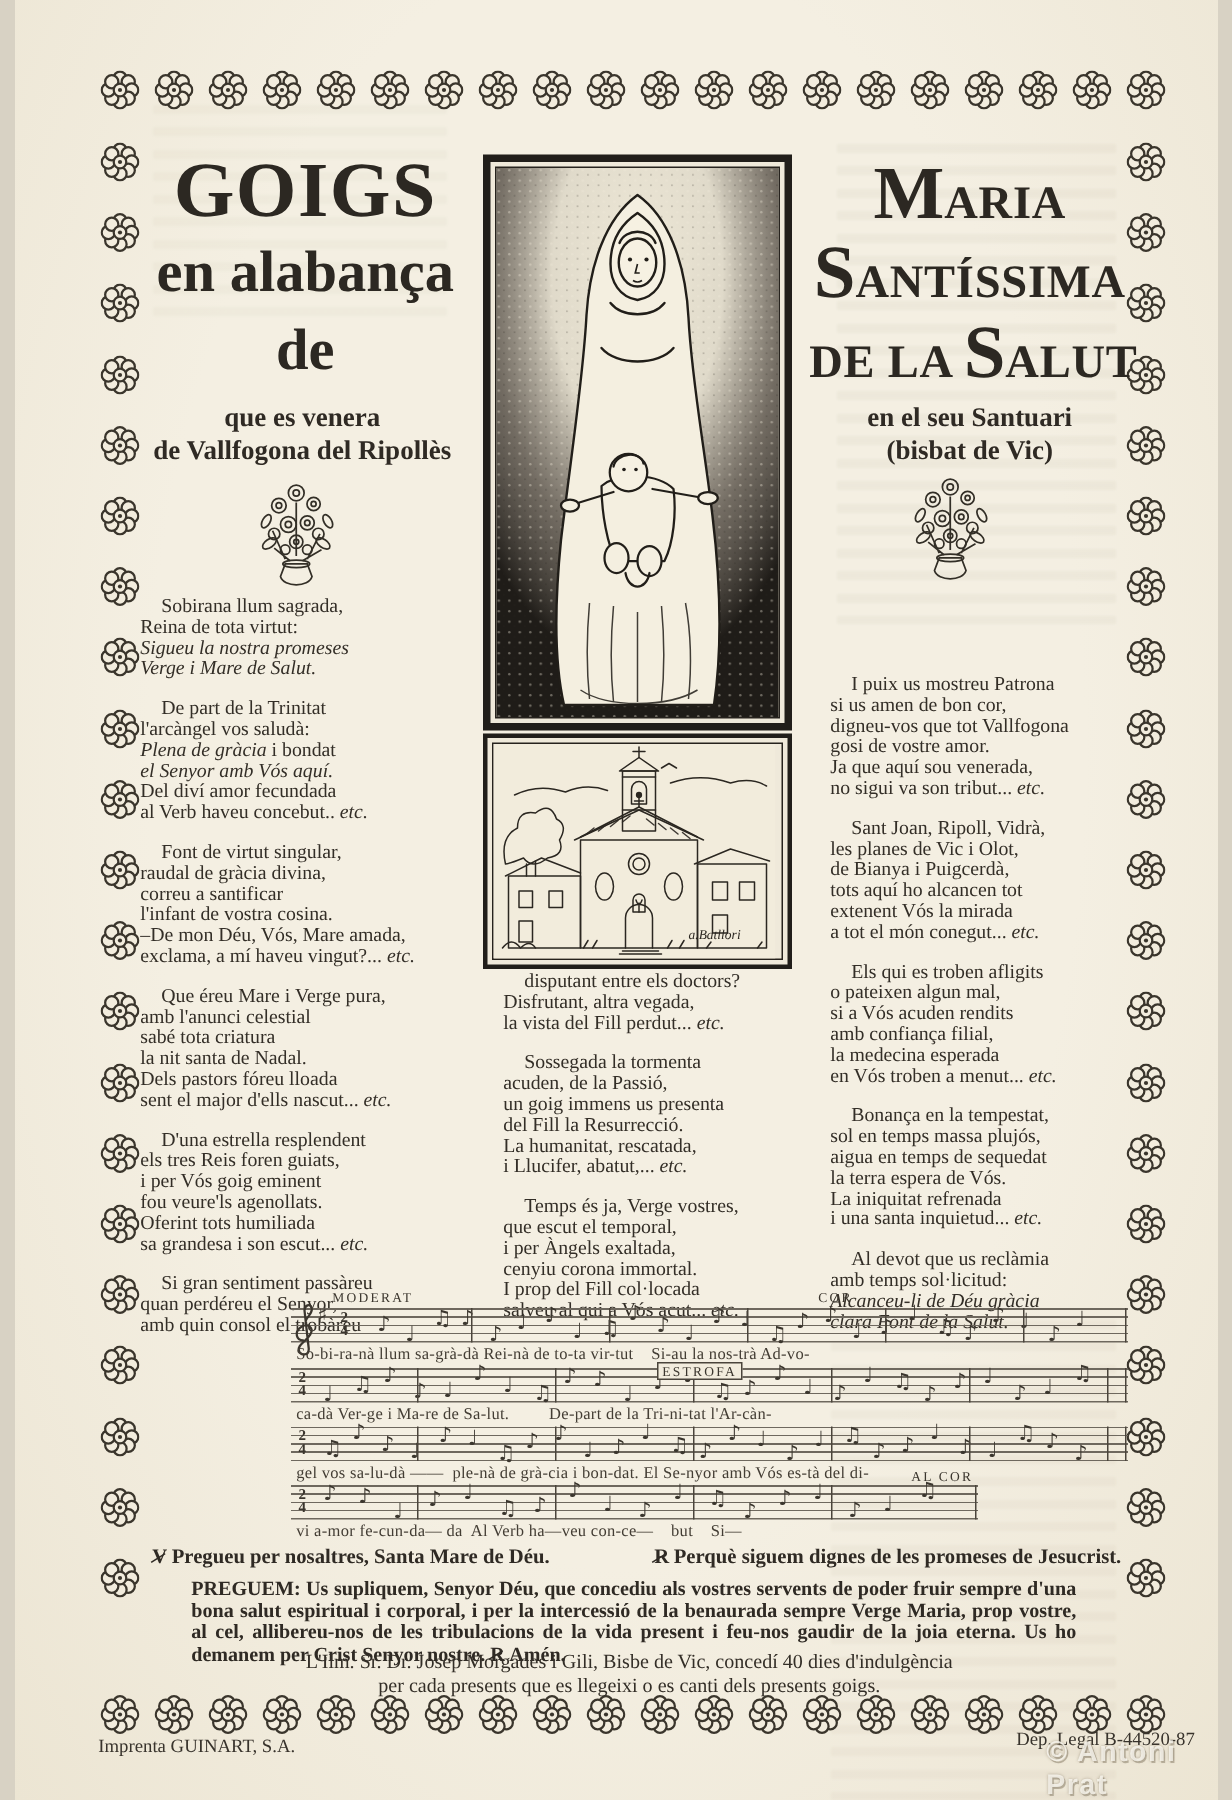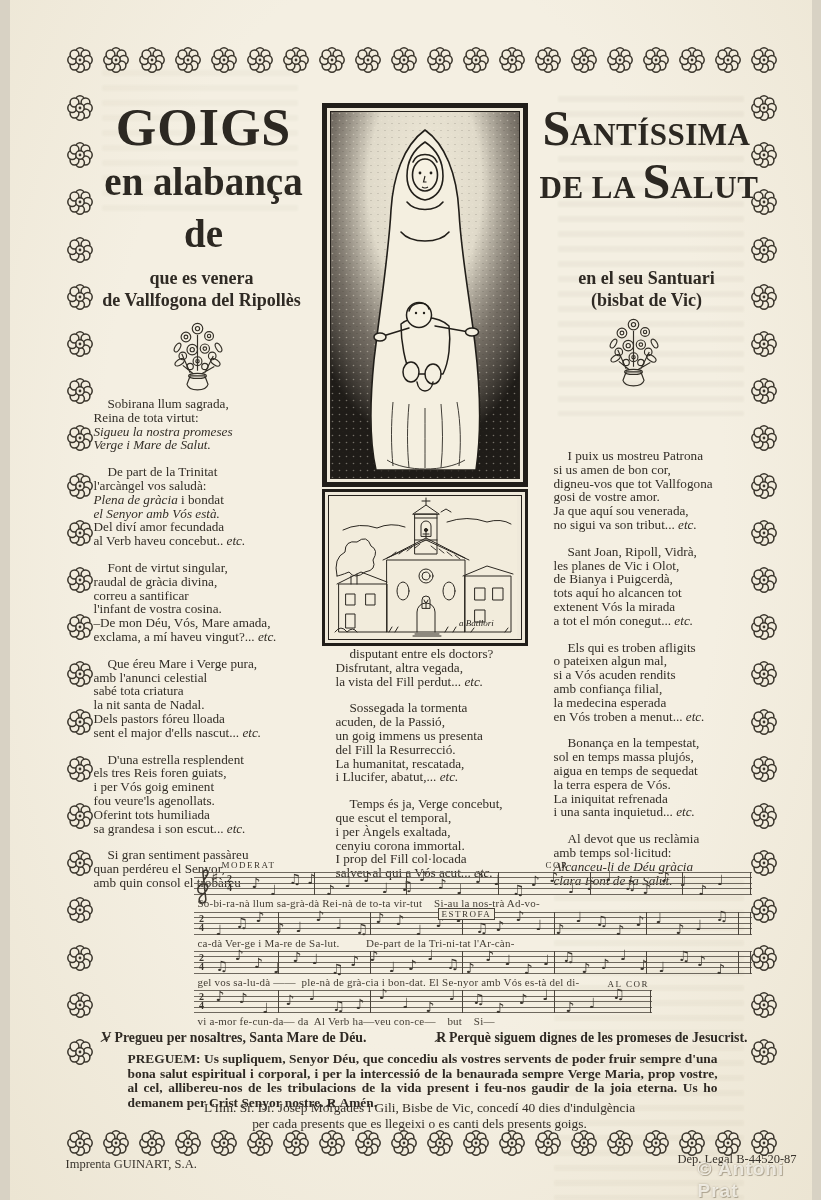--- a/index.html
+++ b/index.html
@@ -544,20 +544,21 @@
     <div>que es venera</div>
     <div>de Vallfogona del Ripollès</div>
   </div>
   <div class="abs" style="left:159px;top:316px">
     <svg width="57" height="82">
         <use href="#bouquet"></use>
       </svg>
   </div>
 
   <div class="abs rtitle" id="right-title">
+      <div class="tline"><span class="cap">M</span><span class="caps-small">ARIA</span></div>
       <div class="tline"><span class="cap">S</span><span class="caps-small">ANTÍSSIMA</span></div>
       <div class="tline"><span class="caps-small">DE LA </span><span class="cap">S</span><span class="caps-small">ALUT</span></div>
     </div>
   <div class="abs subtitle rsub">
     <div>en el seu Santuari</div>
     <div>(bisbat de Vic)</div>
   </div>
   <div class="abs" style="left:595px;top:312px">
     <svg width="57" height="82">
         <use href="#bouquet"></use>
@@ -680,21 +681,21 @@
       <div class="verse">
         <div class="vline first"><span>Sobirana llum sagrada,</span></div>
         <div class="vline"><span>Reina de tota virtut:</span></div>
         <div class="vline"><span class="it">Sigueu la nostra promeses</span></div>
         <div class="vline"><span class="it">Verge i Mare de Salut.</span></div>
       </div>
       <div class="verse">
         <div class="vline first"><span>De part de la Trinitat</span></div>
         <div class="vline"><span>l'arcàngel vos saludà:</span></div>
         <div class="vline"><span class="it">Plena de gràcia</span><span> i bondat</span></div>
-        <div class="vline"><span class="it">el Senyor amb Vós està.</span></div>
+        <div class="vline"><span class="it">el Senyor amb Vós aquí.</span></div>
         <div class="vline"><span>Del diví amor fecundada</span></div>
         <div class="vline"><span>al Verb haveu concebut.. </span><span class="it">etc.</span></div>
       </div>
       <div class="verse">
         <div class="vline first"><span>Font de virtut singular,</span></div>
         <div class="vline"><span>raudal de gràcia divina,</span></div>
         <div class="vline"><span>correu a santificar</span></div>
         <div class="vline"><span>l'infant de vostra cosina.</span></div>
         <div class="vline"><span>–De mon Déu, Vós, Mare amada,</span></div>
         <div class="vline"><span>exclama, a mí haveu vingut?... </span><span class="it">etc.</span></div>
@@ -729,21 +730,21 @@
       </div>
       <div class="verse">
         <div class="vline first"><span>Sossegada la tormenta</span></div>
         <div class="vline"><span>acuden, de la Passió,</span></div>
         <div class="vline"><span>un goig immens us presenta</span></div>
         <div class="vline"><span>del Fill la Resurrecció.</span></div>
         <div class="vline"><span>La humanitat, rescatada,</span></div>
         <div class="vline"><span>i Llucifer, abatut,... </span><span class="it">etc.</span></div>
       </div>
       <div class="verse">
-        <div class="vline first"><span>Temps és ja, Verge concebut,</span></div>
+        <div class="vline first"><span>Temps és ja, Verge vostres,</span></div>
         <div class="vline"><span>que escut el temporal,</span></div>
         <div class="vline"><span>i per Àngels exaltada,</span></div>
         <div class="vline"><span>cenyiu corona immortal.</span></div>
         <div class="vline"><span>I prop del Fill col·locada</span></div>
         <div class="vline"><span>salveu al qui a Vós acut... </span><span class="it">etc.</span></div>
       </div>
     </div>
   <div class="abs vcol col3">
       <div class="verse">
         <div class="vline first"><span>I puix us mostreu Patrona</span></div>

